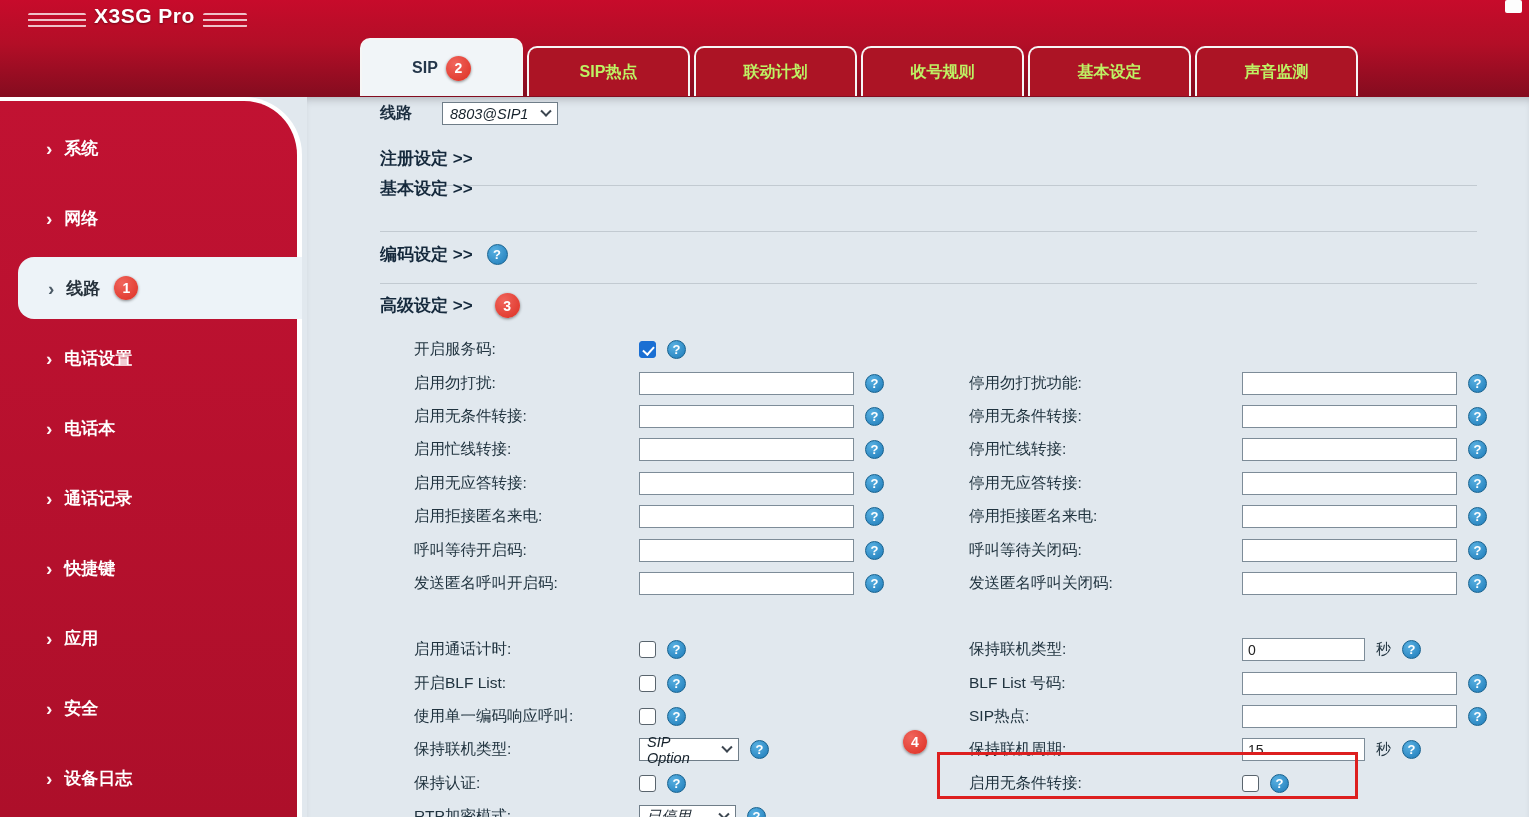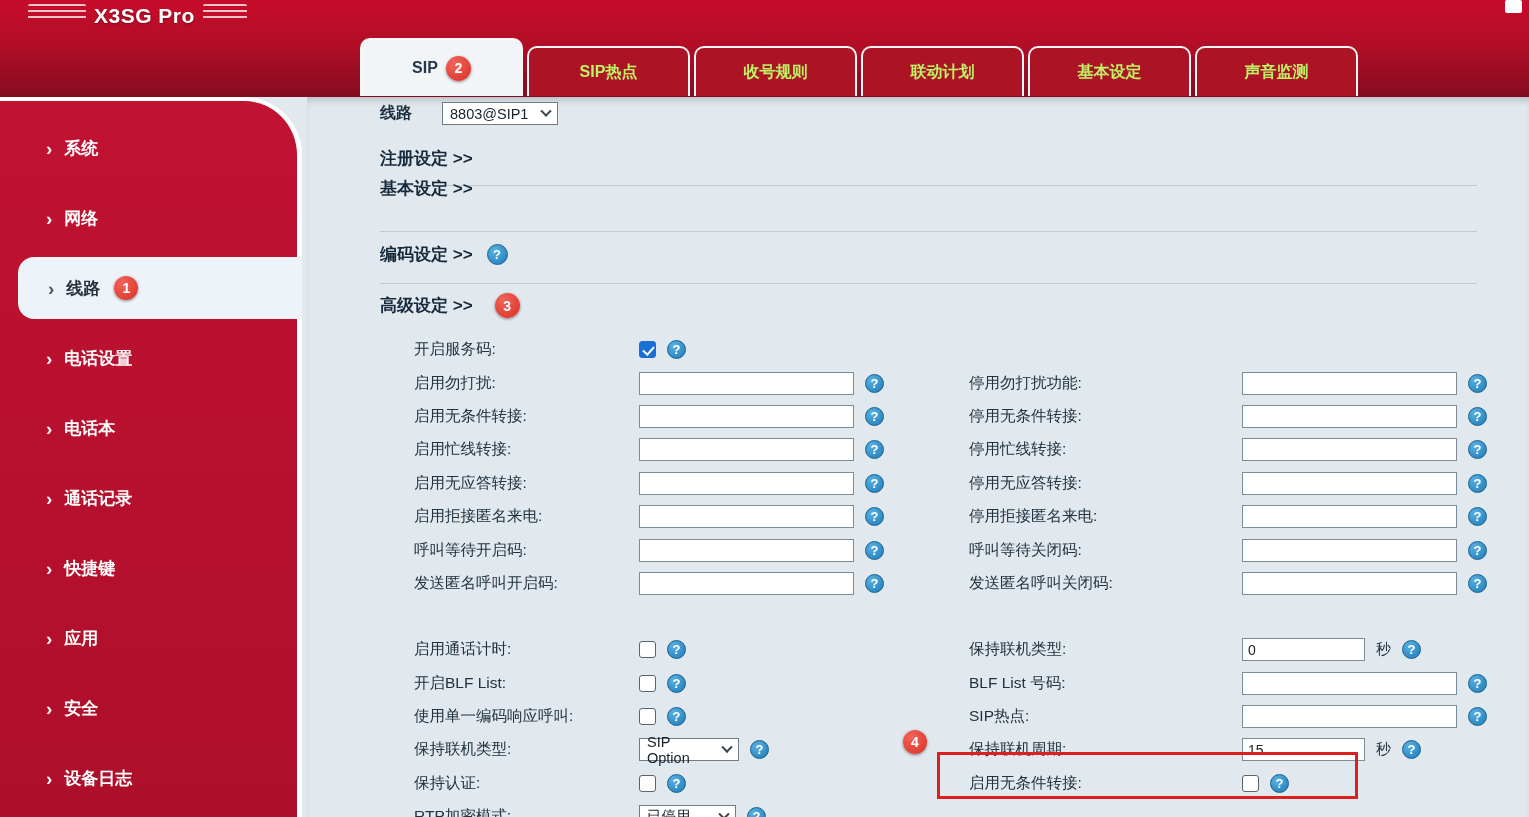--- a/index.html
+++ b/index.html
@@ -3,21 +3,21 @@
 <meta charset="utf-8">
 <style>
   * { margin:0; padding:0; box-sizing:border-box; }
   html,body { width:1529px; height:817px; overflow:hidden;
     font-family:"Liberation Sans","DejaVu Sans",sans-serif; background:#e1e8ee; }
   #stage { position:relative; width:1529px; height:817px; }
 
   
   .header { position:absolute; left:0; top:0; width:1529px; height:97px;
     background:linear-gradient(180deg,#c70b2b 0%,#b30e27 45%,#840c1f 100%); }
-  .logo-wrap { position:absolute; left:28px; top:4px; display:flex; align-items:flex-start; gap:8px; }
+  .logo-wrap { position:absolute; left:28px; top:4px; display:flex; align-items:flex-end; gap:8px; }
   .speed { height:15px; opacity:.75; border-radius:2px;
     background:repeating-linear-gradient(to bottom,#ffffff 0 1.6px,rgba(255,255,255,0) 1.6px 6px); }
   .speed.l { width:58px; } .speed.r { width:44px; }
   .logo { color:#fff; font-size:21px; font-weight:bold; letter-spacing:.5px;
     text-shadow:0 1px 2px rgba(0,0,0,.4); }
   .scroll-thumb { position:absolute; left:1505px; top:0; width:17px; height:13px;
     background:#fdfdfd; border-radius:2px; }
 
   
   .tabs { position:absolute; left:360px; top:38px; display:flex; gap:4px; align-items:flex-end; }
@@ -51,21 +51,21 @@
 
   
   .content { position:absolute; left:307px; top:97px; width:1222px; height:720px;
     background:#e1e8ee; box-shadow:inset 0 7px 9px -5px rgba(40,40,50,.28); }
 
   .line-row { position:absolute; left:73px; top:5px; display:flex; align-items:center; gap:30px; }
   .line-label { font-size:16px; font-weight:bold; color:#1d2f40; }
 
   .fselect { background:#fff; border:1px solid #6f7d88; height:23px; display:inline-flex;
     align-items:center; justify-content:space-between; padding:0 7px; font-size:14.5px;
-    color:#16222c; cursor:pointer; }
+    color:#16222c; cursor:pointer;font-style:italic; }
   .fselect .car { width:8px; height:8px; border-right:2px solid #3c4650; border-bottom:2px solid #3c4650;
     transform:rotate(45deg) translate(-2px,-2px); margin-left:8px; }
 
   .sec-title { position:absolute; left:73px; font-size:17px; font-weight:bold; color:#15293c;
     display:flex; align-items:center; gap:14px; }
   .divider { position:absolute; left:73px; width:1097px; height:1px; background:#c2cad1; }
 
   .grid { position:absolute; left:107px; display:grid;
     grid-template-columns:225px 330px 273px 250px; grid-auto-rows:33.4px; align-items:center; }
   .cell { display:flex; align-items:center; gap:11px; }
@@ -99,24 +99,24 @@
 
     <div class="tabs">
       <div class="tab active">
         <span>SIP</span>
         <span class="badge">2</span>
       </div>
       <div class="tab">
         <span>SIP热点</span>
       </div>
       <div class="tab">
+        <span>联动计划</span>
+      </div>
+      <div class="tab">
         <span>收号规则</span>
-      </div>
-      <div class="tab">
-        <span>联动计划</span>
       </div>
       <div class="tab">
         <span>基本设定</span>
       </div>
       <div class="tab">
         <span>声音监测</span>
       </div>
     </div>
   </div>
 

